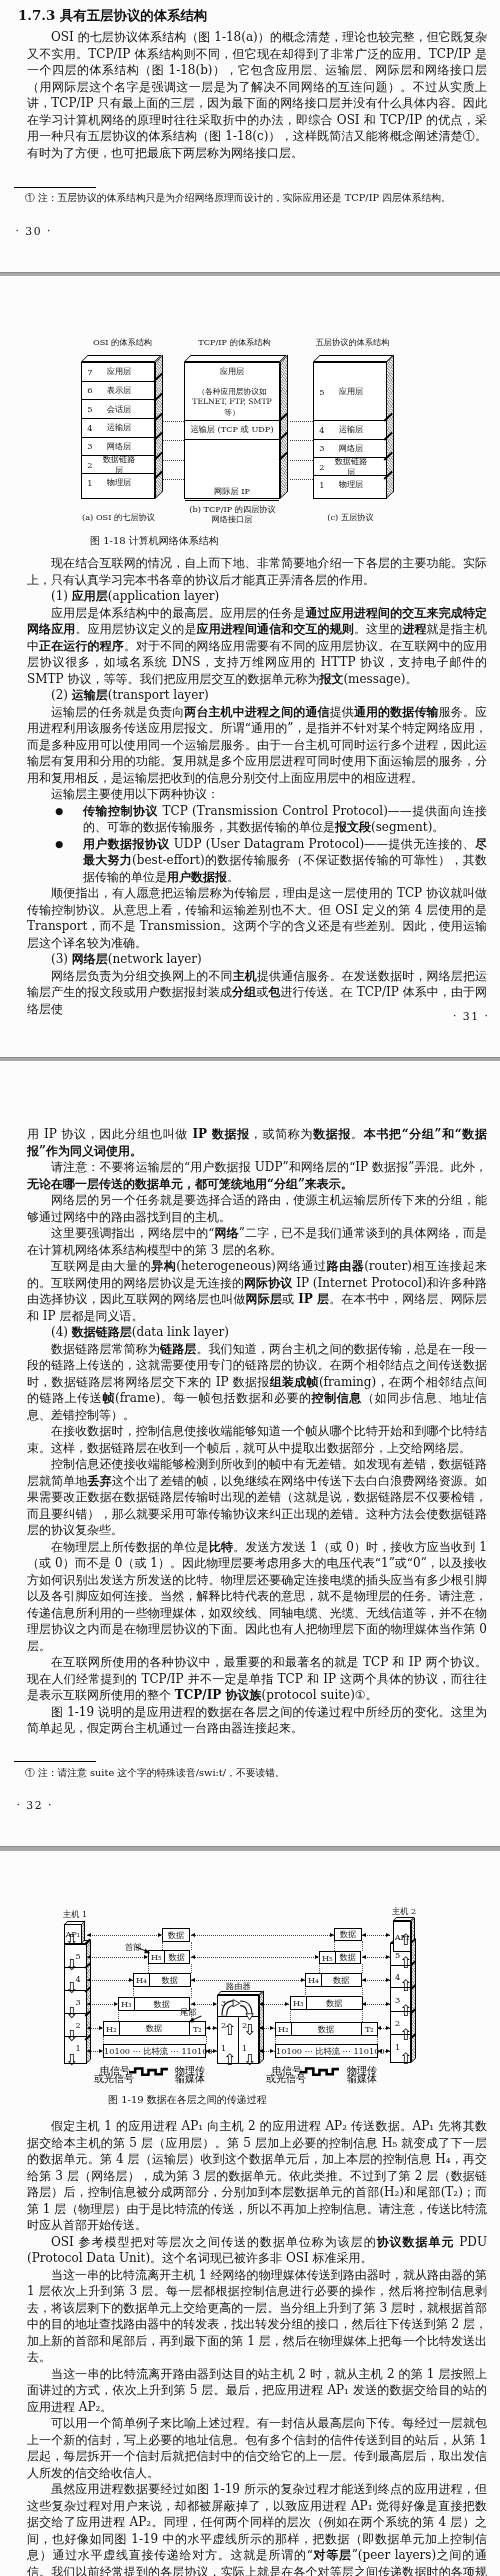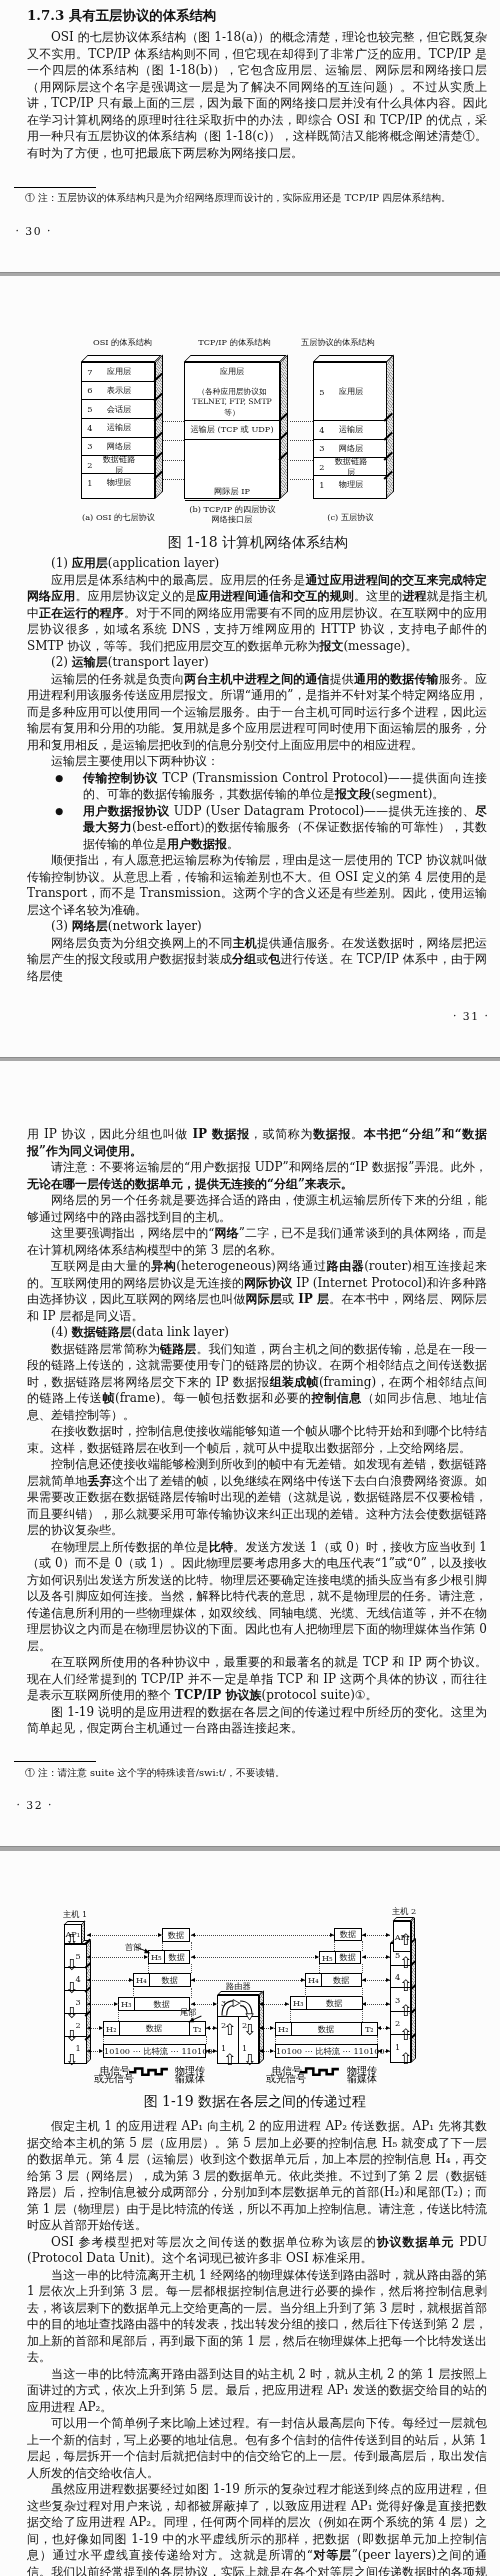--- a/index.html
+++ b/index.html
@@ -17,21 +17,21 @@
   .blk-pc{text-indent:0;}
   .blk-item{text-indent:2em;text-align:left;}
   .blk-bullet{position:relative;padding-left:56px;}
   .bullet-marker{position:absolute;left:28px;top:0;font-size:9.3px;}
   .footrule{position:absolute;height:1px;background:#000;}
   .footnote{position:absolute;font-size:9.8px;white-space:nowrap;}
   .pagenum{position:absolute;font-size:10.8px;letter-spacing:1.5px;white-space:nowrap;}
 
   
   .figlabel{position:absolute;font-size:8.2px;white-space:nowrap;}
-  .figcaption{position:absolute;font-size:14px;text-align:right;white-space:nowrap;}
+  .figcaption{position:absolute;font-size:10px;text-align:left;white-space:nowrap;}
   .subcap{position:absolute;font-size:8.2px;text-align:center;white-space:nowrap;}
   .stack-front{position:absolute;background:#fff;border:1px solid #000;box-sizing:border-box;}
   .stack-row{position:relative;display:flex;align-items:center;border-bottom:1px solid #000;box-sizing:border-box;}
   .stack-row:last-child{border-bottom:none;}
   .stack-num{width:17.5px;padding-left:5.2px;font-size:8.2px;box-sizing:border-box;}
   .stack-lab{flex:1;text-align:center;font-size:8.2px;}
   .stack-side{position:absolute;border:0.5px solid #000;box-sizing:border-box;
     background:repeating-linear-gradient(135deg,#9a9a9a 0 0.8px,#e3e3e3 0.8px 2.3px);
     transform:skewY(-43deg);transform-origin:0 0;}
   .stack-top{position:absolute;background:#fff;border:1px solid #000;box-sizing:border-box;
@@ -54,35 +54,35 @@
   .router-front{position:absolute;background:#fff;border:1px solid #000;box-sizing:border-box;}
   .router-div-h{position:absolute;left:0;width:100%;height:1px;background:#000;}
   .router-div-v{position:absolute;width:1px;background:#000;}
   .rnum{position:absolute;font-size:8.2px;}
   .annot-arrow{position:absolute;}
 </style>
 </head>
 <body>
 
 <div class="page" id="page1" style="top:0;height:272px;">
-  <div class="h1" style="left:27px;top:7.2px;text-align:right;">1.7.3  具有五层协议的体系结构</div>
+  <div class="h1" style="left:18px;top:7.2px;text-align:right;">1.7.3  具有五层协议的体系结构</div>
   <div class="textcol" style="top:29px;">
       <div class="blk blk-p"><span>OSI 的七层协议体系结构（图 1-18(a)）的概念清楚，理论也较完整，但它既复杂又不实用。TCP/IP 体系结构则不同，但它现在却得到了非常广泛的应用。TCP/IP 是一个四层的体系结构（图 1-18(b)），它包含应用层、运输层、网际层和网络接口层（用网际层这个名字是强调这一层是为了解决不同网络的互连问题）。不过从实质上讲，TCP/IP 只有最上面的三层，因为最下面的网络接口层并没有什么具体内容。因此在学习计算机网络的原理时往往采取折中的办法，即综合 OSI 和 TCP/IP 的优点，采用一种只有五层协议的体系结构（图 1-18(c)），这样既简洁又能将概念阐述清楚①。有时为了方便，也可把最底下两层称为网络接口层。</span></div>
     </div>
   <div class="footrule" style="left:14.4px;top:187px;width:82px;"></div>
   <div class="footnote" style="left:25px;top:192px;">① 注：五层协议的体系结构只是为介绍网络原理而设计的，实际应用还是 TCP/IP 四层体系结构。</div>
   <div class="pagenum" style="left:15.5px;top:225px;">· 30 ·</div>
 </div>
 <div class="sep" style="top:272px;height:4.1px;"></div>
 
 <div class="page" id="page2" style="top:276px;height:781px;">
 
   <div class="figlabel" style="left:71px;top:61px;width:103px;text-align:center;">OSI 的体系结构</div>
   <div class="figlabel" style="left:183px;top:61px;width:103px;text-align:center;">TCP/IP 的体系结构</div>
-  <div class="figlabel" style="left:301px;top:61px;width:103px;">五层协议的体系结构</div>
+  <div class="figlabel" style="left:301px;top:61px;width:103px;text-align:center;">五层协议的体系结构</div>
 
   <div id="fig18-holder">
       <div class="stack-side" style="left: 155px; top: 86px; width: 7.7px; height: 137px;"></div>
       <div class="stack-top" style="left: 81px; top: 79px; width: 74px; height: 6.7px;"></div>
       <div class="stack-front" style="left: 81px; top: 86px; width: 74px; height: 137px;">
         <div class="stack-row" style="height: 18.5px;">
           <div class="stack-num">7</div>
           <div class="stack-lab" style="padding-right: 15.5px;">应用层</div>
         </div>
         <div class="stack-row" style="height: 18.5px;">
@@ -173,39 +173,40 @@
       <div class="dashline" style="left: 290px; top: 184px; width: 23px;"></div>
       <div class="dashline" style="left: 163px; top: 203px; width: 21px;"></div>
       <div class="dashline" style="left: 290px; top: 203px; width: 23px;"></div>
     </div>
   <div class="subcap" style="left:67px;top:236px;width:103px;">(a) OSI 的七层协议</div>
   <div class="subcap" style="left:181px;top:228px;width:103px;">(b) TCP/IP 的四层协议</div>
   <div class="subcap" style="left:299px;top:236px;width:103px;">(c) 五层协议</div>
   <div class="figcaption" style="left:90px;top:258px;width:258px;">图 1-18   计算机网络体系结构</div>
 
   <div class="textcol" style="top:279px;">
+      <div class="blk blk-p"><span>现在结合互联网的情况，自上而下地、非常简要地介绍一下各层的主要功能。实际上，只有认真学习完本书各章的协议后才能真正弄清各层的作用。</span></div>
       <div class="blk blk-item"><span>(1) </span><b>应用层</b><span>(application layer)</span></div>
       <div class="blk blk-p"><span>应用层是体系结构中的最高层。应用层的任务是</span><b>通过应用进程间的交互来完成特定网络应用</b><span>。应用层协议定义的是</span><b>应用进程间通信和交互的规则</b><span>。这里的</span><b>进程</b><span>就是指主机中</span><b>正在运行的程序</b><span>。对于不同的网络应用需要有不同的应用层协议。在互联网中的应用层协议很多，如域名系统 DNS，支持万维网应用的 HTTP 协议，支持电子邮件的 SMTP 协议，等等。我们把应用层交互的数据单元称为</span><b>报文</b><span>(message)。</span></div>
       <div class="blk blk-item"><span>(2) </span><b>运输层</b><span>(transport layer)</span></div>
       <div class="blk blk-p"><span>运输层的任务就是负责向</span><b>两台主机中进程之间的通信</b><span>提供</span><b>通用的数据传输</b><span>服务。应用进程利用该服务传送应用层报文。所谓“通用的”，是指并不针对某个特定网络应用，而是多种应用可以使用同一个运输层服务。由于一台主机可同时运行多个进程，因此运输层有复用和分用的功能。复用就是多个应用层进程可同时使用下面运输层的服务，分用和复用相反，是运输层把收到的信息分别交付上面应用层中的相应进程。</span></div>
       <div class="blk blk-p"><span>运输层主要使用以下两种协议：</span></div>
       <div class="blk blk-bullet"><span class="bullet-marker">●</span><b>传输控制协议</b><span> TCP (Transmission Control Protocol)——提供面向连接的、可靠的数据传输服务，其数据传输的单位是</span><b>报文段</b><span>(segment)。</span></div>
       <div class="blk blk-bullet"><span class="bullet-marker">●</span><b>用户数据报协议</b><span> UDP (User Datagram Protocol)——提供无连接的、</span><b>尽最大努力</b><span>(best-effort)的数据传输服务（不保证数据传输的可靠性），其数据传输的单位是</span><b>用户数据报</b><span>。</span></div>
       <div class="blk blk-p"><span>顺便指出，有人愿意把运输层称为传输层，理由是这一层使用的 TCP 协议就叫做传输控制协议。从意思上看，传输和运输差别也不大。但 OSI 定义的第 4 层使用的是 Transport，而不是 Transmission。这两个字的含义还是有些差别。因此，使用运输层这个译名较为准确。</span></div>
       <div class="blk blk-item"><span>(3) </span><b>网络层</b><span>(network layer)</span></div>
       <div class="blk blk-p"><span>网络层负责为分组交换网上的不同</span><b>主机</b><span>提供通信服务。在发送数据时，网络层把运输层产生的报文段或用户数据报封装成</span><b>分组</b><span>或</span><b>包</b><span>进行传送。在 TCP/IP 体系中，由于网络层使</span></div>
     </div>
   <div class="pagenum" style="left:453px;top:734px;">· 31 ·</div>
 </div>
 <div class="sep" style="top:1057px;height:4.1px;"></div>
 
 <div class="page" id="page3" style="top:1061px;height:785px;">
   <div class="textcol" style="top:65px;">
       <div class="blk blk-pc"><span>用 IP 协议，因此分组也叫做 </span><b>IP 数据报</b><span>，或简称为</span><b>数据报</b><span>。</span><b>本书把“分组”和“数据报”作为同义词使用。</b></div>
-      <div class="blk blk-p"><span>请注意：不要将运输层的“用户数据报 UDP”和网络层的“IP 数据报”弄混。此外，</span><b>无论在哪一层传送的数据单元，提供无连接的“分组”来表示。</b></div>
+      <div class="blk blk-p"><span>请注意：不要将运输层的“用户数据报 UDP”和网络层的“IP 数据报”弄混。此外，</span><b>无论在哪一层传送的数据单元，都可笼统地用“分组”来表示。</b></div>
       <div class="blk blk-p"><span>网络层的另一个任务就是要选择合适的路由，使源主机运输层所传下来的分组，能够通过网络中的路由器找到目的主机。</span></div>
       <div class="blk blk-p"><span>这里要强调指出，网络层中的“</span><b>网络</b><span>”二字，已不是我们通常谈到的具体网络，而是在计算机网络体系结构模型中的第 3 层的名称。</span></div>
       <div class="blk blk-p"><span>互联网是由大量的</span><b>异构</b><span>(heterogeneous)网络通过</span><b>路由器</b><span>(router)相互连接起来的。互联网使用的网络层协议是无连接的</span><b>网际协议</b><span> IP (Internet Protocol)和许多种路由选择协议，因此互联网的网络层也叫做</span><b>网际层</b><span>或 </span><b>IP 层</b><span>。在本书中，网络层、网际层和 IP 层都是同义语。</span></div>
       <div class="blk blk-item"><span>(4) </span><b>数据链路层</b><span>(data link layer)</span></div>
       <div class="blk blk-p"><span>数据链路层常简称为</span><b>链路层</b><span>。我们知道，两台主机之间的数据传输，总是在一段一段的链路上传送的，这就需要使用专门的链路层的协议。在两个相邻结点之间传送数据时，数据链路层将网络层交下来的 IP 数据报</span><b>组装成帧</b><span>(framing)，在两个相邻结点间的链路上传送</span><b>帧</b><span>(frame)。每一帧包括数据和必要的</span><b>控制信息</b><span>（如同步信息、地址信息、差错控制等）。</span></div>
       <div class="blk blk-p"><span>在接收数据时，控制信息使接收端能够知道一个帧从哪个比特开始和到哪个比特结束。这样，数据链路层在收到一个帧后，就可从中提取出数据部分，上交给网络层。</span></div>
       <div class="blk blk-p"><span>控制信息还使接收端能够检测到所收到的帧中有无差错。如发现有差错，数据链路层就简单地</span><b>丢弃</b><span>这个出了差错的帧，以免继续在网络中传送下去白白浪费网络资源。如果需要改正数据在数据链路层传输时出现的差错（这就是说，数据链路层不仅要检错，而且要纠错），那么就要采用可靠传输协议来纠正出现的差错。这种方法会使数据链路层的协议复杂些。</span></div>
       <div class="blk blk-p"><span>在物理层上所传数据的单位是</span><b>比特</b><span>。发送方发送 1（或 0）时，接收方应当收到 1（或 0）而不是 0（或 1）。因此物理层要考虑用多大的电压代表“1”或“0”，以及接收方如何识别出发送方所发送的比特。物理层还要确定连接电缆的插头应当有多少根引脚以及各引脚应如何连接。当然，解释比特代表的意思，就不是物理层的任务。请注意，传递信息所利用的一些物理媒体，如双绞线、同轴电缆、光缆、无线信道等，并不在物理层协议之内而是在物理层协议的下面。因此也有人把物理层下面的物理媒体当作第 0 层。</span></div>
       <div class="blk blk-p"><span>在互联网所使用的各种协议中，最重要的和最著名的就是 TCP 和 IP 两个协议。现在人们经常提到的 TCP/IP 并不一定是单指 TCP 和 IP 这两个具体的协议，而往往是表示互联网所使用的整个 </span><b>TCP/IP 协议族</b><span>(protocol suite)①。</span></div>
       <div class="blk blk-p"><span>图 1-19 说明的是应用进程的数据在各层之间的传递过程中所经历的变化。这里为简单起见，假定两台主机通过一台路由器连接起来。</span></div>

